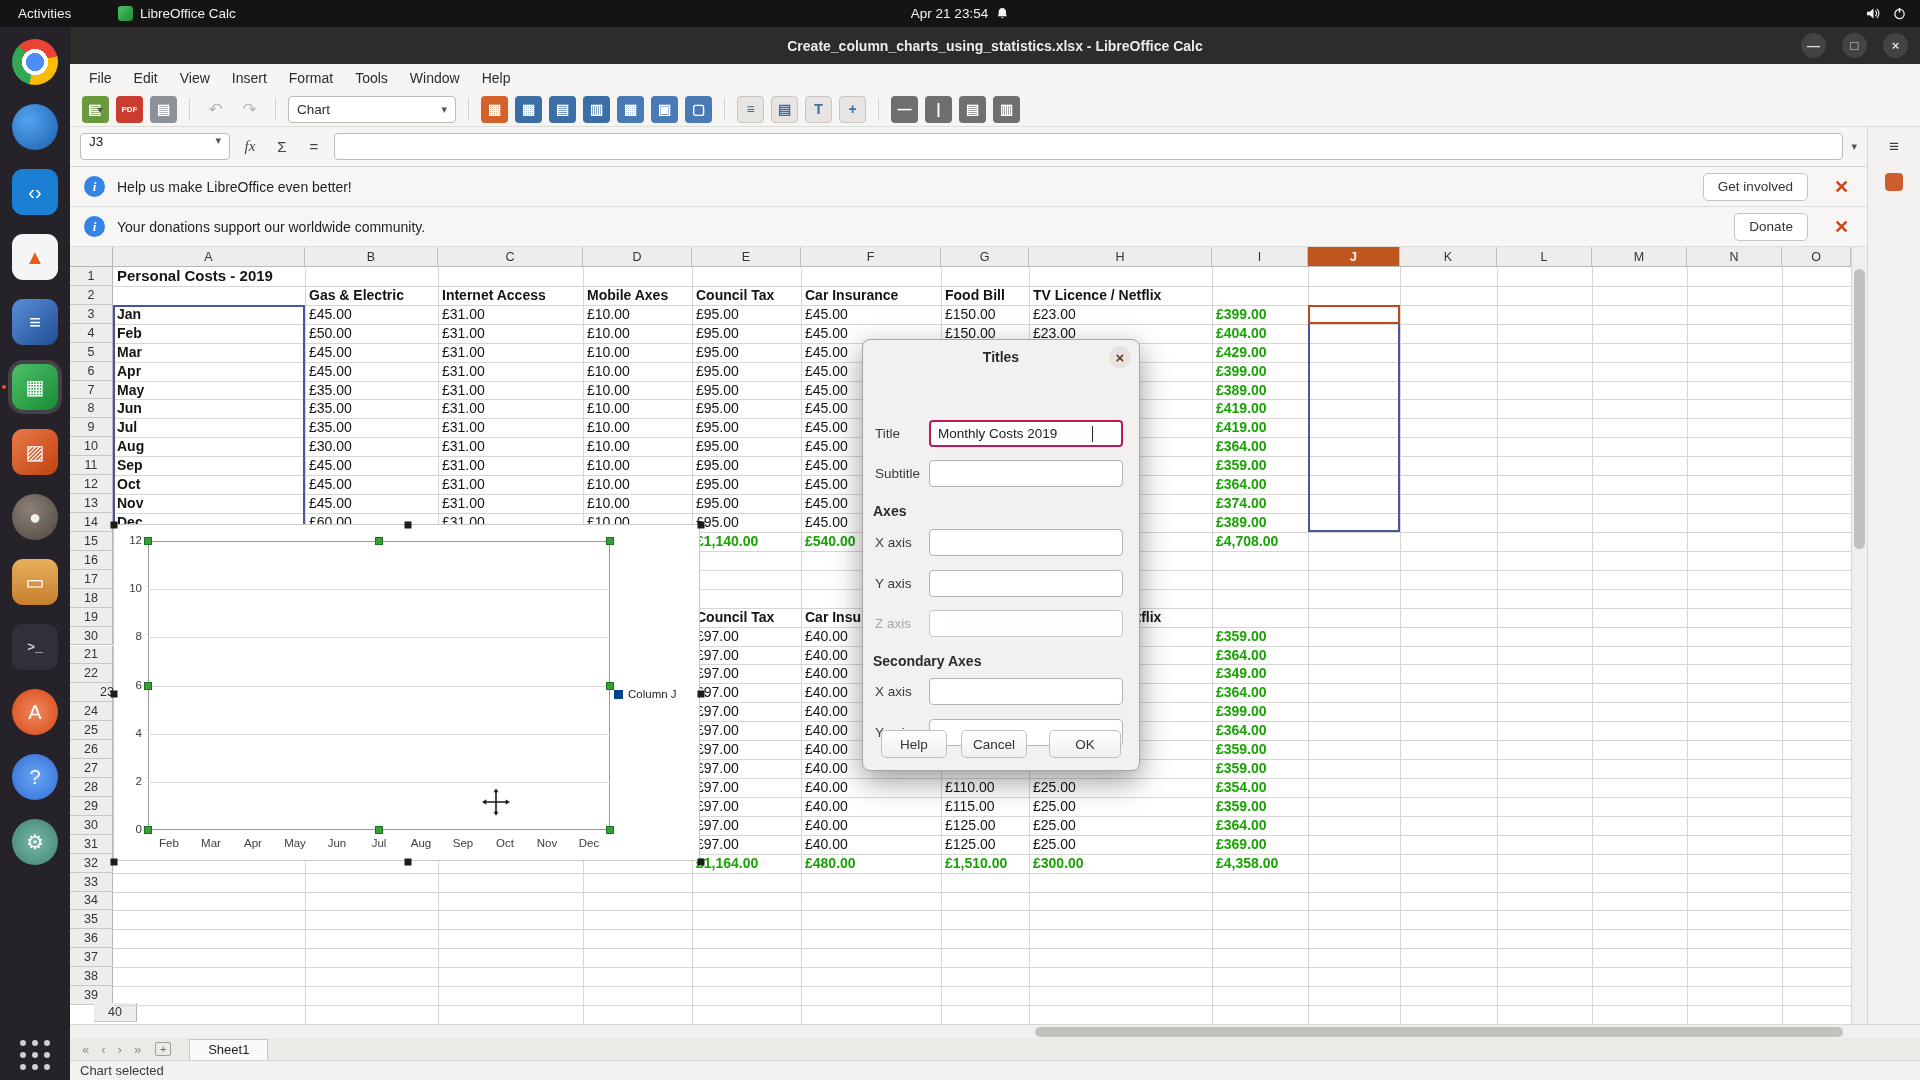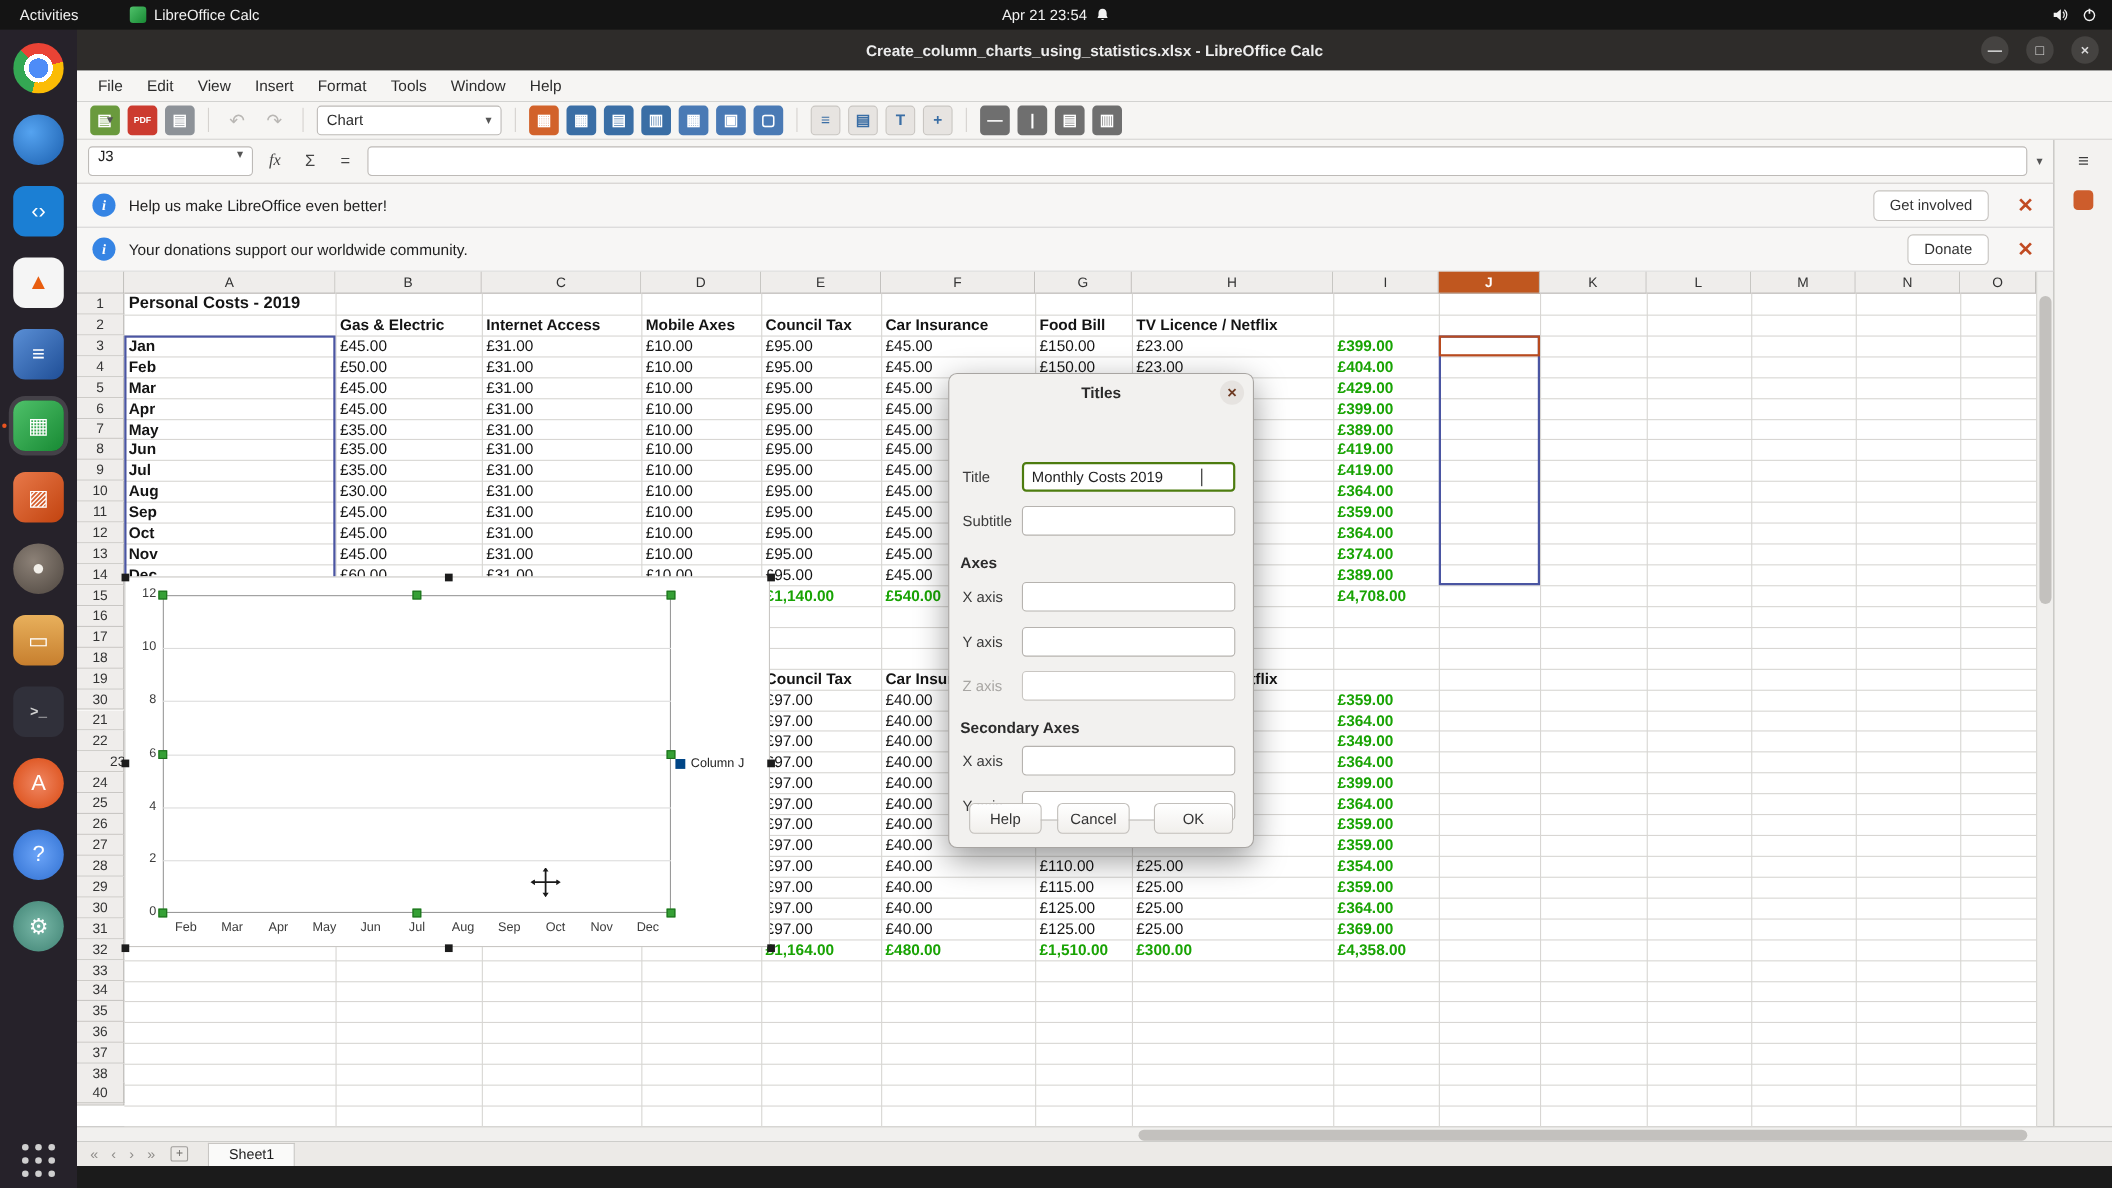--- a/index.html
+++ b/index.html
@@ -97,21 +97,21 @@
 
   
   #dialog { position:absolute; left:862px; top:339px; width:278px; height:432px; background:#f2f1ef; border:1px solid #a8a5a2; border-radius:8px; box-shadow:0 10px 30px rgba(0,0,0,.40); z-index:40; }
   #dialog .dhead { position:relative; height:34px; display:flex; align-items:center; justify-content:center; font-weight:bold; font-size:14px; color:#2b2b2b; }
   #dialog .dclose { position:absolute; right:8px; top:6px; width:22px; height:22px; border-radius:50%; background:#e6e3e0; color:#6e3a22; display:flex; align-items:center; justify-content:center; font-size:15px; }
   #dlg-rows { position:absolute; left:0; top:34px; width:278px; height:350px; }
   .dlg-label { position:absolute; left:12px; font-size:13.5px; color:#3a3a3a; line-height:27px; }
   .dlg-label.dis { color:#a8a6a3; }
   .dlg-heading { position:absolute; left:10px; font-size:14px; font-weight:bold; color:#2b2b2b; line-height:18px; }
   .dlg-input { position:absolute; left:66px; width:194px; height:27px; background:#fff; border:1px solid #b6b3af; border-radius:4px; font-size:13.5px; padding:0 7px; display:flex; align-items:center; color:#222; }
-  .dlg-input.focus { border:2px solid #4d7c0f;gap:34px; }
+  .dlg-input.focus { border:2px solid #be185d;gap:34px; }
   .dlg-input.dis { border-color:#c9c6c2; }
   .dlg-input .tcaret { width:1px; height:16px; background:#222; margin-left:1px; }
   .dlg-btn { position:absolute; top:390px; height:28px; border:1px solid #c2bfbb; border-radius:5px; background:linear-gradient(#ffffff,#f1efec); font-size:13.5px; color:#333; display:flex; align-items:center; justify-content:center; }
 
   #cursor { position:absolute; left:479px; top:785px; z-index:60; }
 </style>
 </head>
 <body>
 
 <div id="screen">
@@ -369,21 +369,21 @@
       <div class="rowhdr" style="top: 568.825px; height: 18.925px;">30</div>
       <div class="rowhdr" style="top: 587.75px; height: 18.925px;">31</div>
       <div class="rowhdr" style="top: 606.675px; height: 18.925px;">32</div>
       <div class="rowhdr" style="top: 625.6px; height: 18.925px;">33</div>
       <div class="rowhdr" style="top: 644.525px; height: 18.925px;">34</div>
       <div class="rowhdr" style="top: 663.45px; height: 18.925px;">35</div>
       <div class="rowhdr" style="top: 682.375px; height: 18.925px;">36</div>
       <div class="rowhdr" style="top: 701.3px; height: 18.925px;">37</div>
       <div class="rowhdr" style="top: 720.225px; height: 18.925px;">38</div>
       <div class="rowhdr" style="top: 739.15px; height: 18.925px;">39</div>
-      <div class="rowhdr" style="top: 737px; height: 18.925px;">40</div>
+      <div class="rowhdr" style="top: 756px; height: 18.925px; margin-left: 24px;">40</div>
       <div class="gvl" style="left: 235px;"></div>
       <div class="gvl" style="left: 368px;"></div>
       <div class="gvl" style="left: 513px;"></div>
       <div class="gvl" style="left: 622px;"></div>
       <div class="gvl" style="left: 731px;"></div>
       <div class="gvl" style="left: 871px;"></div>
       <div class="gvl" style="left: 959px;"></div>
       <div class="gvl" style="left: 1142px;"></div>
       <div class="gvl" style="left: 1238px;"></div>
       <div class="gvl" style="left: 1330px;"></div>
@@ -601,20 +601,23 @@
 
   <div id="tabsbar">
     <span class="tnav">«</span>
     <span class="tnav">‹</span>
     <span class="tnav">›</span>
     <span class="tnav">»</span>
     <span class="addsheet">+</span>
     <span class="sheettab">Sheet1</span>
   </div>
 
+  <div id="statusbar">
+    <span>Chart selected</span>
+  </div>
 
   <div id="dialog">
     <div class="dhead">
       <span>Titles</span>
       <span class="dclose">×</span>
     </div>
     <div id="dlg-rows">
         <div class="dlg-label" style="top: 46px;">Title</div>
         <div class="dlg-input focus" style="top: 46px;">
           <span>Monthly Costs 2019</span>

